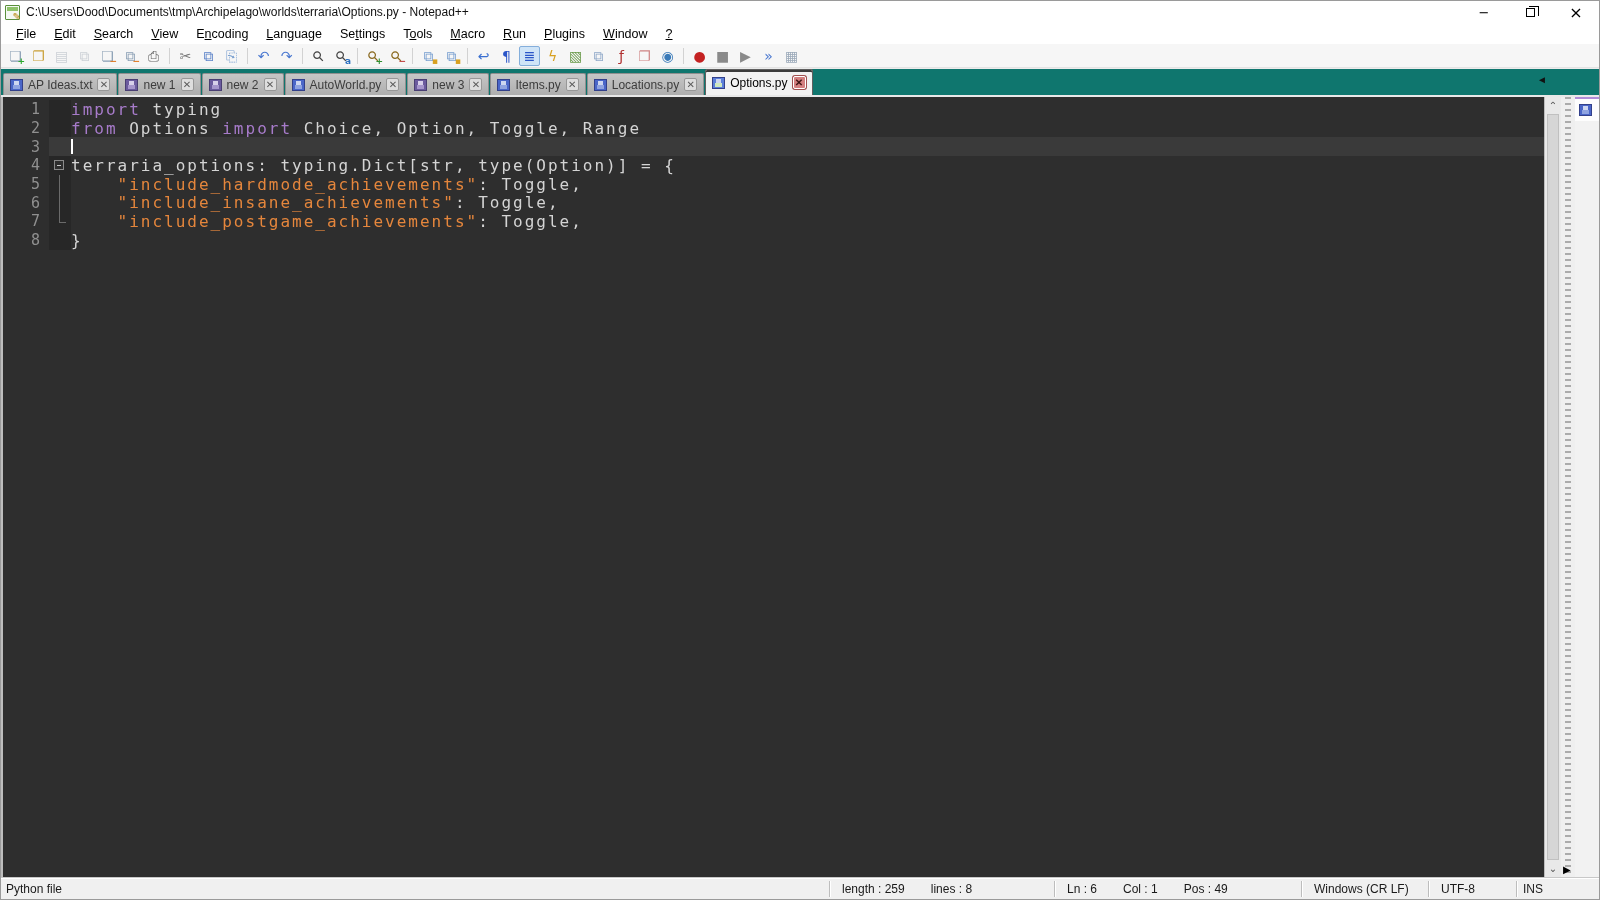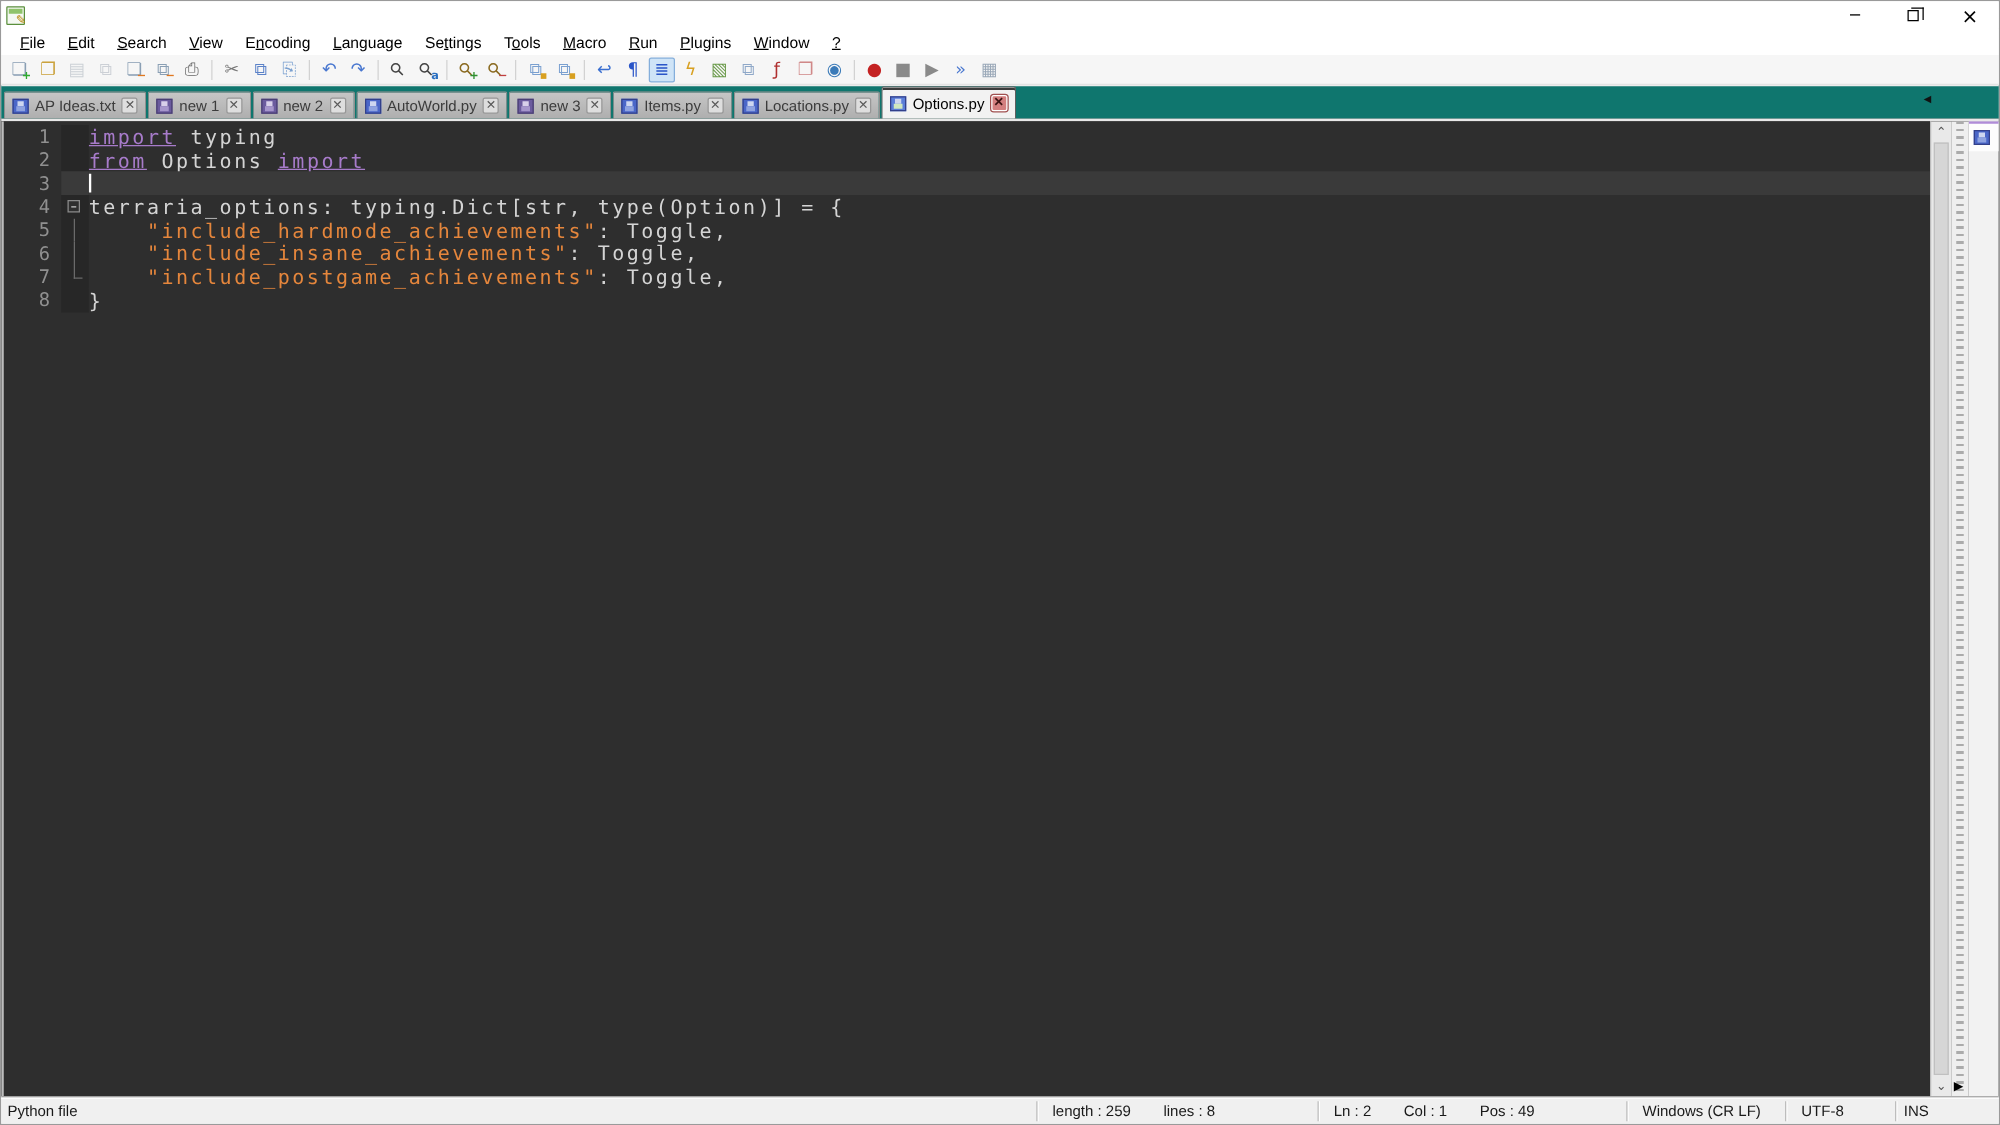--- a/index.html
+++ b/index.html
@@ -72,21 +72,21 @@
     position:relative; overflow:hidden; }
   .editor { flex:1 1 auto; display:flex; flex-direction:column; padding-top:3px;
     border-left:2px solid #bdbdbd; background:#2e2e2e;
     font-family:"DejaVu Sans Mono", monospace; font-size:16px; letter-spacing:2px; }
   .line { display:flex; height:18.7px; align-items:center; }
   .ln { width:46px; text-align:right; padding-right:9px; color:#909090; font-size:15px;
     letter-spacing:0; flex:0 0 auto; }
   .foldcol { width:22px; height:100%; position:relative; flex:0 0 auto; background:#272727; }
   .codecol { flex:1 1 auto; height:100%; display:flex; align-items:center; white-space:pre; color:#d4d4d4; }
   .line.current .foldcol, .line.current .codecol { background:#3a3a3a; }
-  .kw { color:#a77bca;text-decoration:underline; } .pl { color:#d4d4d4; } .st { color:#e5863c; }
+  .kw { color:#a77bca; } .pl { color:#d4d4d4; } .st { color:#e5863c; }
   .caret { width:2px; height:15px; background:#ffffff; display:inline-block; }
   .foldbox { position:absolute; left:5px; top:4px; width:10px; height:10px;
     border:1px solid #8a8a8a; background:#2e2e2e; }
   .foldbox::before { content:""; position:absolute; left:2px; top:4px; width:4px; height:1px; background:#c8c8c8; }
   .guide-v { position:absolute; left:10px; top:0; bottom:0; width:1px; background:#6a6a6a; }
   .guide-c { position:absolute; left:10px; top:0; height:60%; width:1px; background:#6a6a6a; }
   .guide-c::after { content:""; position:absolute; left:0; bottom:0; width:7px; height:1px; background:#6a6a6a; }
 
   
   .vscroll { flex:0 0 17px; background:#e9e9e9; display:flex; flex-direction:column;
@@ -115,20 +115,21 @@
   .sb-enc { width:87px; }
   .sb-ins { flex:1 1 auto; padding-left:6px; }
 </style>
 </head>
 <body>
 
 <div class="window">
 
   <div class="titlebar">
     <span class="app-icon"></span>
+    <span class="title-text">C:\Users\Dood\Documents\tmp\Archipelago\worlds\terraria\Options.py - Notepad++</span>
     <div class="win-controls">
       <button class="win-btn">
           <span>−</span>
         </button>
       <button class="win-btn">
           <span class="restore-glyph"></span>
         </button>
       <button class="win-btn">
           <span style="font-size:16px;">×</span>
         </button>
@@ -312,21 +313,21 @@
   <div class="main">
     <div class="editor" id="editor">
         <div class="line">
           <span class="ln">1</span>
           <span class="foldcol"></span>
           <span class="codecol"><span class="kw">import</span><span class="pl"> typing</span></span>
         </div>
         <div class="line">
           <span class="ln">2</span>
           <span class="foldcol"></span>
-          <span class="codecol"><span class="kw">from</span><span class="pl"> Options </span><span class="kw">import</span></span>
+          <span class="codecol"><span class="kw">from</span><span class="pl"> Options </span><span class="kw">import</span><span class="pl"> Choice, Option, Toggle, Range</span></span>
         </div>
         <div class="line current">
           <span class="ln">3</span>
           <span class="foldcol"></span>
           <span class="codecol"><span class="caret"></span></span>
         </div>
         <div class="line">
           <span class="ln">4</span>
           <span class="foldcol">
             <span class="foldbox"></span>
@@ -381,21 +382,21 @@
 
   <div class="statusbar" id="statusbar">
     <div class="sb-sec sb-doc">Python file</div>
     <div class="sb-sep"></div>
     <div class="sb-sec sb-len">
       <span>length : 259</span>
       <span>lines : 8</span>
     </div>
     <div class="sb-sep"></div>
     <div class="sb-sec sb-pos">
-      <span>Ln : 2</span>
+      <span>Ln : 6</span>
       <span>Col : 1</span>
       <span>Pos : 49</span>
     </div>
     <div class="sb-sep"></div>
     <div class="sb-sec sb-eol">Windows (CR LF)</div>
     <div class="sb-sep"></div>
     <div class="sb-sec sb-enc">UTF-8</div>
     <div class="sb-sep"></div>
     <div class="sb-sec sb-ins">INS</div>
   </div>

